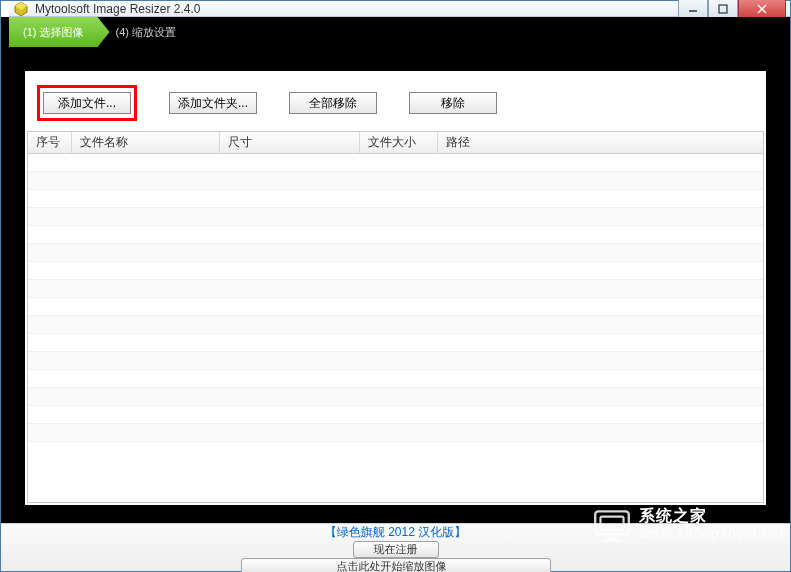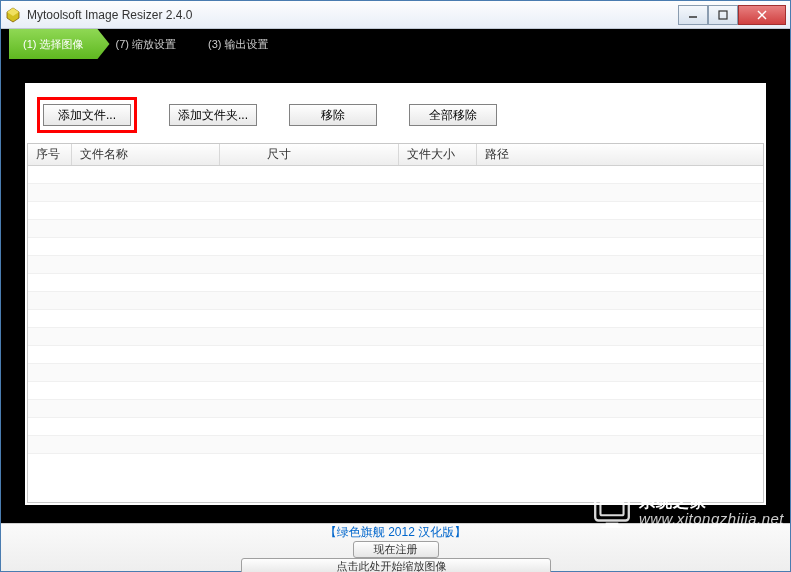--- a/index.html
+++ b/index.html
@@ -1,19 +1,19 @@
 <!DOCTYPE html>
 <html><head>
   <meta charset="utf-8">
   <style>
     * { margin: 0; padding: 0; box-sizing: border-box; }
     body { font-family: 'Microsoft YaHei', 'SimSun', Arial, sans-serif; font-size: 12px; background: #fff; }
     .window { width: 791px; height: 572px; border: 1px solid #4a7cb0; background: #fff; display: flex; flex-direction: column; position: relative; }
     
-    .titlebar { height: 28px; background: linear-gradient(to bottom, #fdfdfe, #e8eef7); display: flex; align-items: center; padding: 0 4px; border-bottom: 1px solid #c0c8d4; }
+    .titlebar { height: 16px; background: linear-gradient(to bottom, #fdfdfe, #e8eef7); display: flex; align-items: center; padding: 0 4px; border-bottom: 1px solid #c0c8d4; margin-left: 8px; }
     .titlebar-icon { width: 16px; height: 16px; margin-right: 6px; display: flex; align-items: center; justify-content: center; }
     .titlebar-icon svg { width: 16px; height: 16px; }
     .titlebar-text { flex: 1; font-size: 12px; color: #333; }
     .titlebar-buttons { display: flex; gap: 0; }
     .titlebar-btn { width: 30px; height: 20px; border: 1px solid #8a9cb0; background: linear-gradient(to bottom, #f5f8fc, #d8e2ee); display: flex; align-items: center; justify-content: center; cursor: pointer; }
     .titlebar-btn.close { background: linear-gradient(to bottom, #e88080, #d04040); border-color: #a03030; width: 48px; }
     .titlebar-btn svg { width: 10px; height: 10px; }
     
     .tabbar { height: 30px; background: #000; display: flex; align-items: stretch; padding-left: 8px; }
     .tab { position: relative; padding: 0 18px 0 14px; display: flex; align-items: center; color: #ccc; font-size: 11px; cursor: pointer; }
@@ -25,34 +25,34 @@
     
     .toolbar { padding: 14px 12px 10px 12px; display: flex; gap: 32px; align-items: center; }
     .btn { height: 22px; padding: 0 8px; min-width: 88px; background: linear-gradient(to bottom, #fefefe, #e8e8e8); border: 1px solid #828282; font-size: 12px; cursor: pointer; display: flex; align-items: center; justify-content: center; color: #000; }
     .highlight-box { border: 3px solid #ff0000; padding: 4px 3px; display: inline-flex; }
     
     .table-container { flex: 1; border: 1px solid #c8c8c8; margin: 0 2px 2px 2px; display: flex; flex-direction: column; overflow: hidden; }
     .table-header { display: flex; background: linear-gradient(to bottom, #fefefe, #eeeeee); border-bottom: 1px solid #d0d0d0; height: 22px; }
     .th { padding: 3px 8px; border-right: 1px solid #d8d8d8; font-size: 12px; color: #333; display: flex; align-items: center; }
     .th.col-seq { width: 44px; }
     .th.col-name { width: 148px; }
-    .th.col-size { width: 140px; margin-left: 39px; }
+    .th.col-size { width: 140px; }
     .th.col-filesize { width: 78px; }
     .th.col-path { flex: 1; border-right: none; }
     .table-body { flex: 1; background: #fff; overflow-y: auto; }
     .table-row { height: 18px; border-bottom: 1px solid #f0f0f0; }
     .table-row:nth-child(even) { background: #fafafa; }
     
     .footer { height: 48px; border-top: 1px solid #d0d0d0; background: linear-gradient(to bottom, #fafafa, #eeeeee); display: flex; align-items: center; padding: 0 14px; flex-direction: column; }
     .footer-link { color: #0066cc; font-size: 12px; }
     .footer-spacer { flex: 1; }
     .footer-btn { height: 26px; padding: 0 20px; background: linear-gradient(to bottom, #fefefe, #e6e6e6); border: 1px solid #a0a0a0; border-radius: 3px; font-size: 11px; cursor: pointer; margin-left: 0; color: #333; display: flex; align-items: center; justify-content: center; text-align: right; }
     .footer-btn.wide { min-width: 310px; padding-left: 12px; }
     
-    .watermark { position: absolute; right: 6px; bottom: 40px; display: flex; align-items: center; gap: 6px; color: #fff; pointer-events: none; }
+    .watermark { position: absolute; right: 6px; bottom: 26px; display: flex; align-items: center; gap: 6px; color: #fff; pointer-events: none; }
     .watermark-logo { width: 42px; height: 42px; opacity: 0.85; }
     .watermark-text { display: flex; flex-direction: column; line-height: 1.1; }
     .watermark-text .l1 { font-size: 16px; font-weight: bold; letter-spacing: 1px; }
     .watermark-text .l2 { font-size: 15px; letter-spacing: 0.5px; opacity: 0.8; font-style: italic; }
   </style>
 </head>
 <body>
 
 <div class="window">
 
@@ -82,37 +82,34 @@
           </svg>
       </div>
     </div>
   </div>
 
   <div class="tabbar">
     <div class="tab active">
         <span>(1) 选择图像</span>
       </div>
     <div class="tab">
-        <span>(7) 缩放设置</span>
-      </div>
-    <div class="tab">
-        <span>(3) 输出设置</span>
+        <span>(4) 缩放设置</span>
       </div>
   </div>
 
   <div class="main-area">
     <div class="content-panel">
 
       <div class="toolbar">
         <span class="highlight-box">
           <button class="btn">添加文件...</button>
         </span>
         <button class="btn">添加文件夹...</button>
+        <button class="btn">全部移除</button>
         <button class="btn">移除</button>
-        <button class="btn">全部移除</button>
       </div>
 
       <div class="table-container">
         <div class="table-header">
           <div class="th col-seq">序号</div>
           <div class="th col-name">文件名称</div>
           <div class="th col-size">尺寸</div>
           <div class="th col-filesize">文件大小</div>
           <div class="th col-path">路径</div>
         </div>

